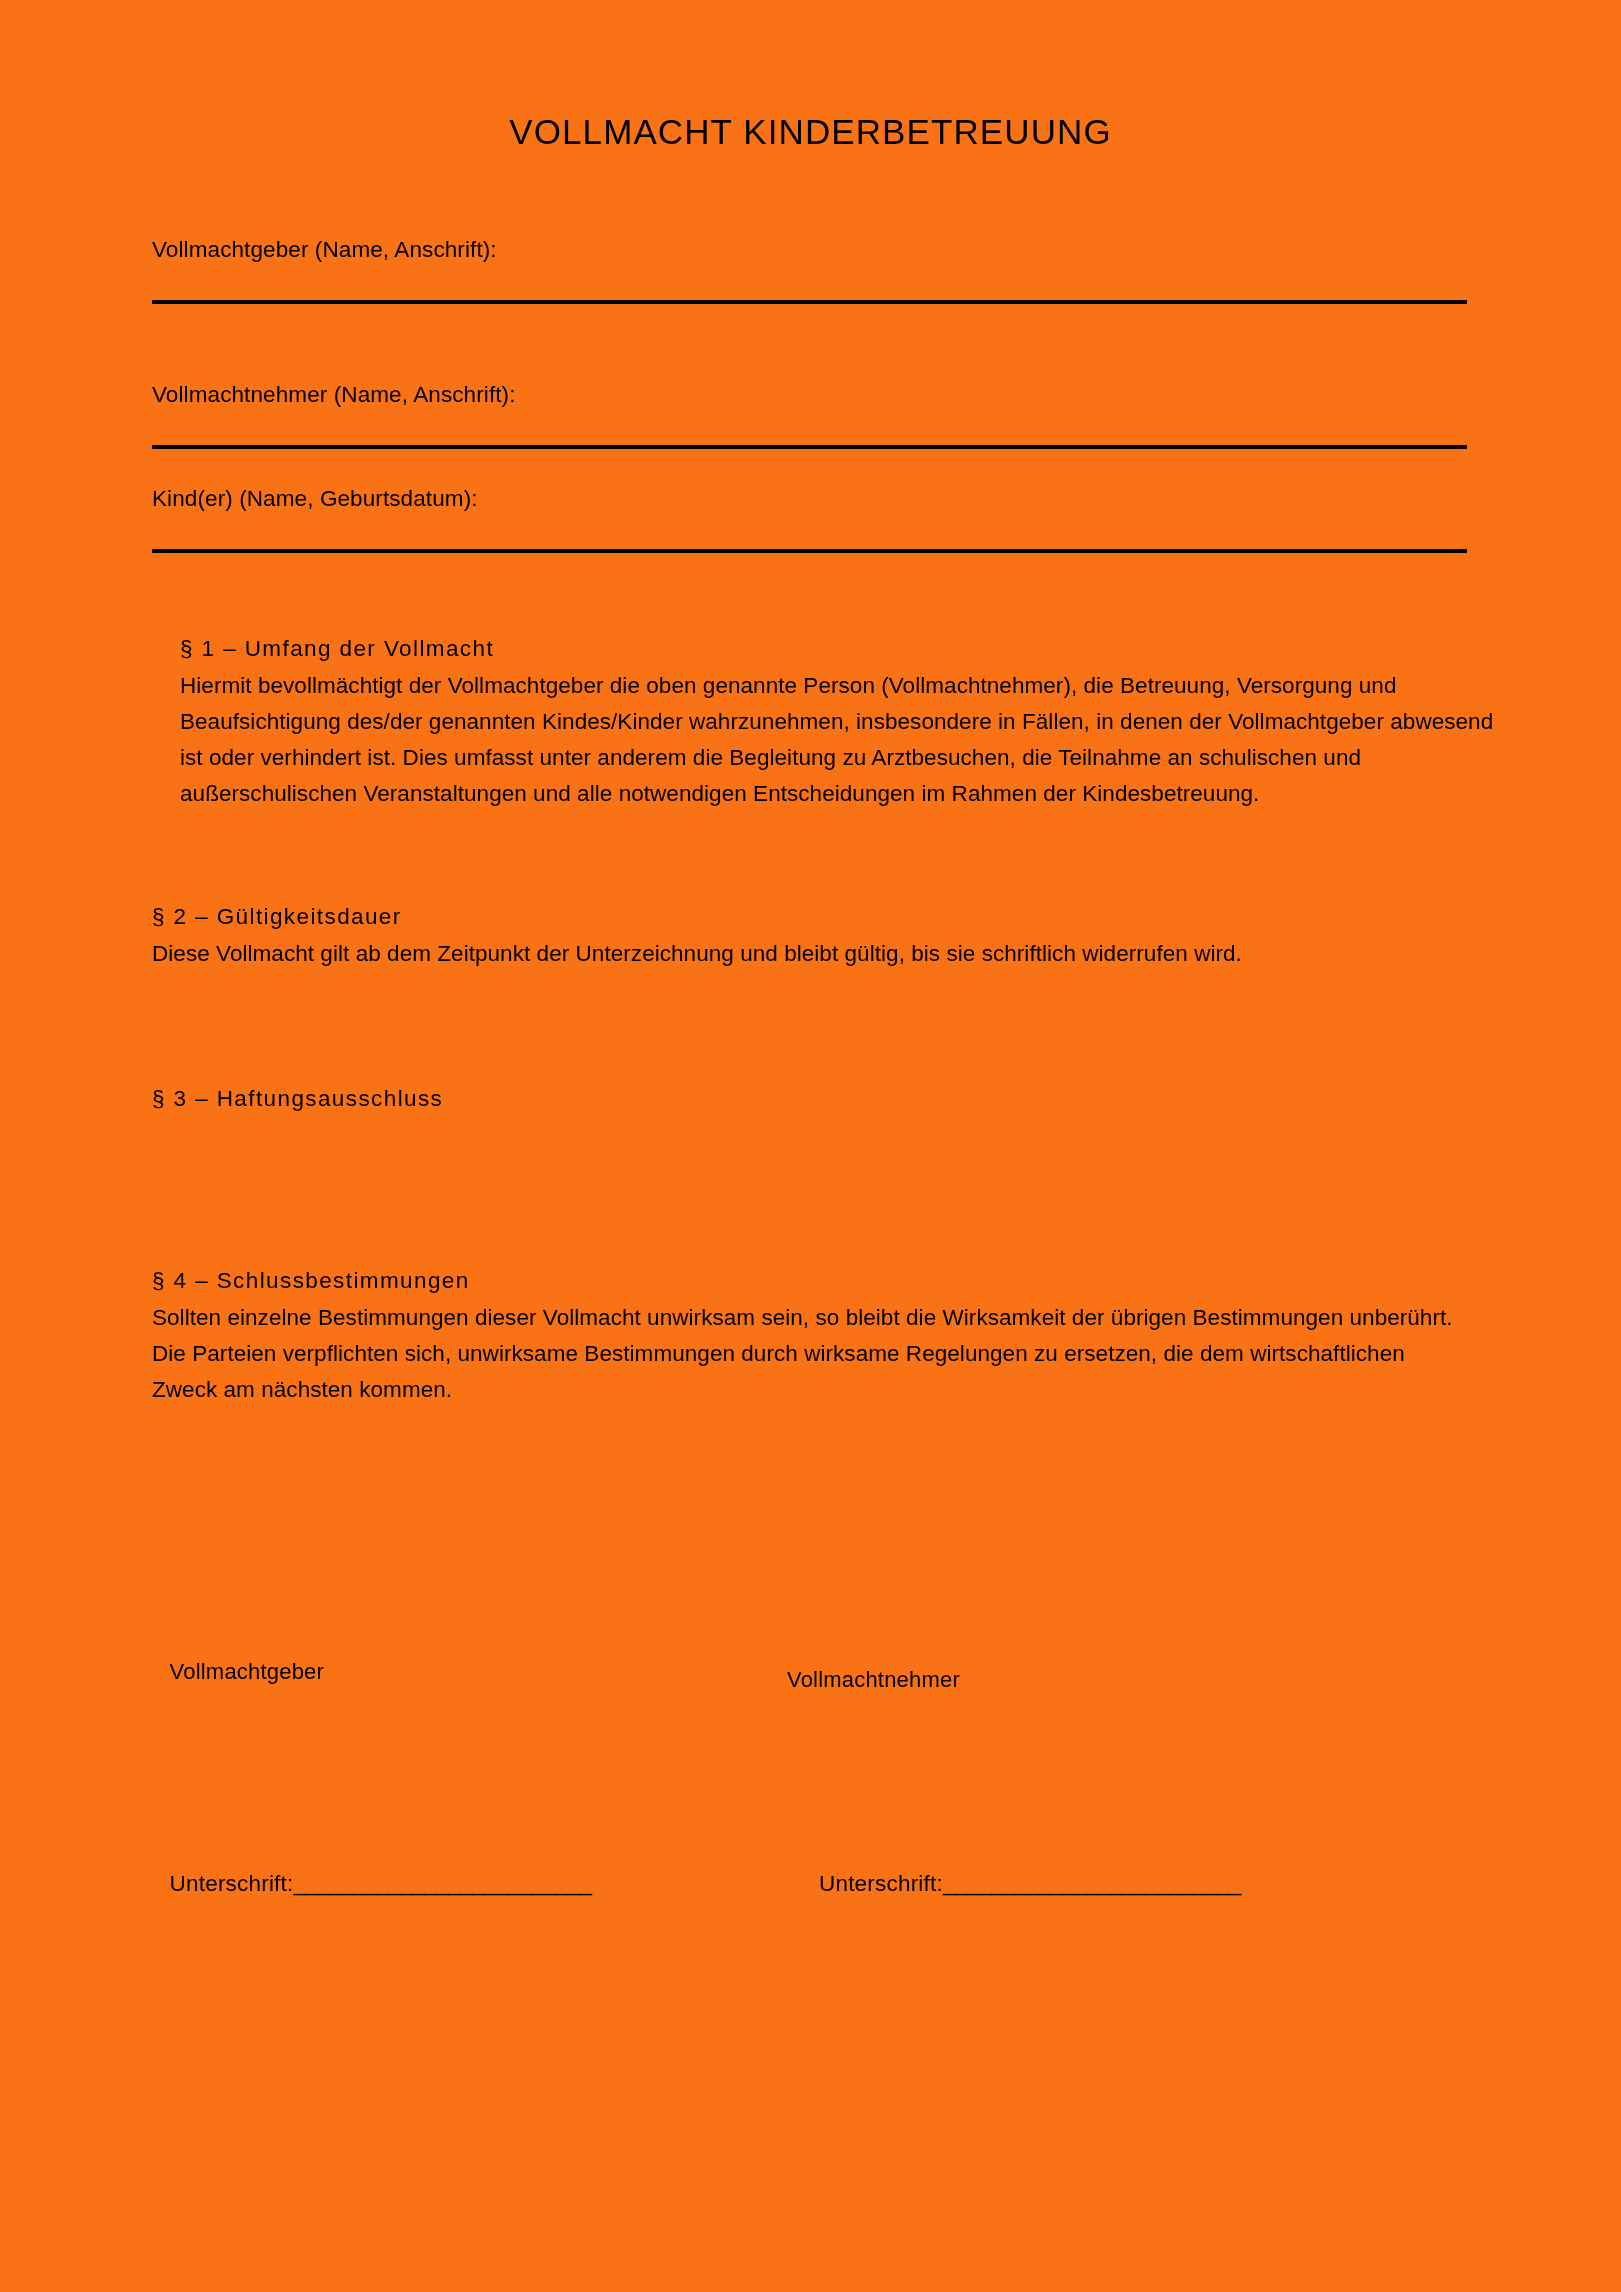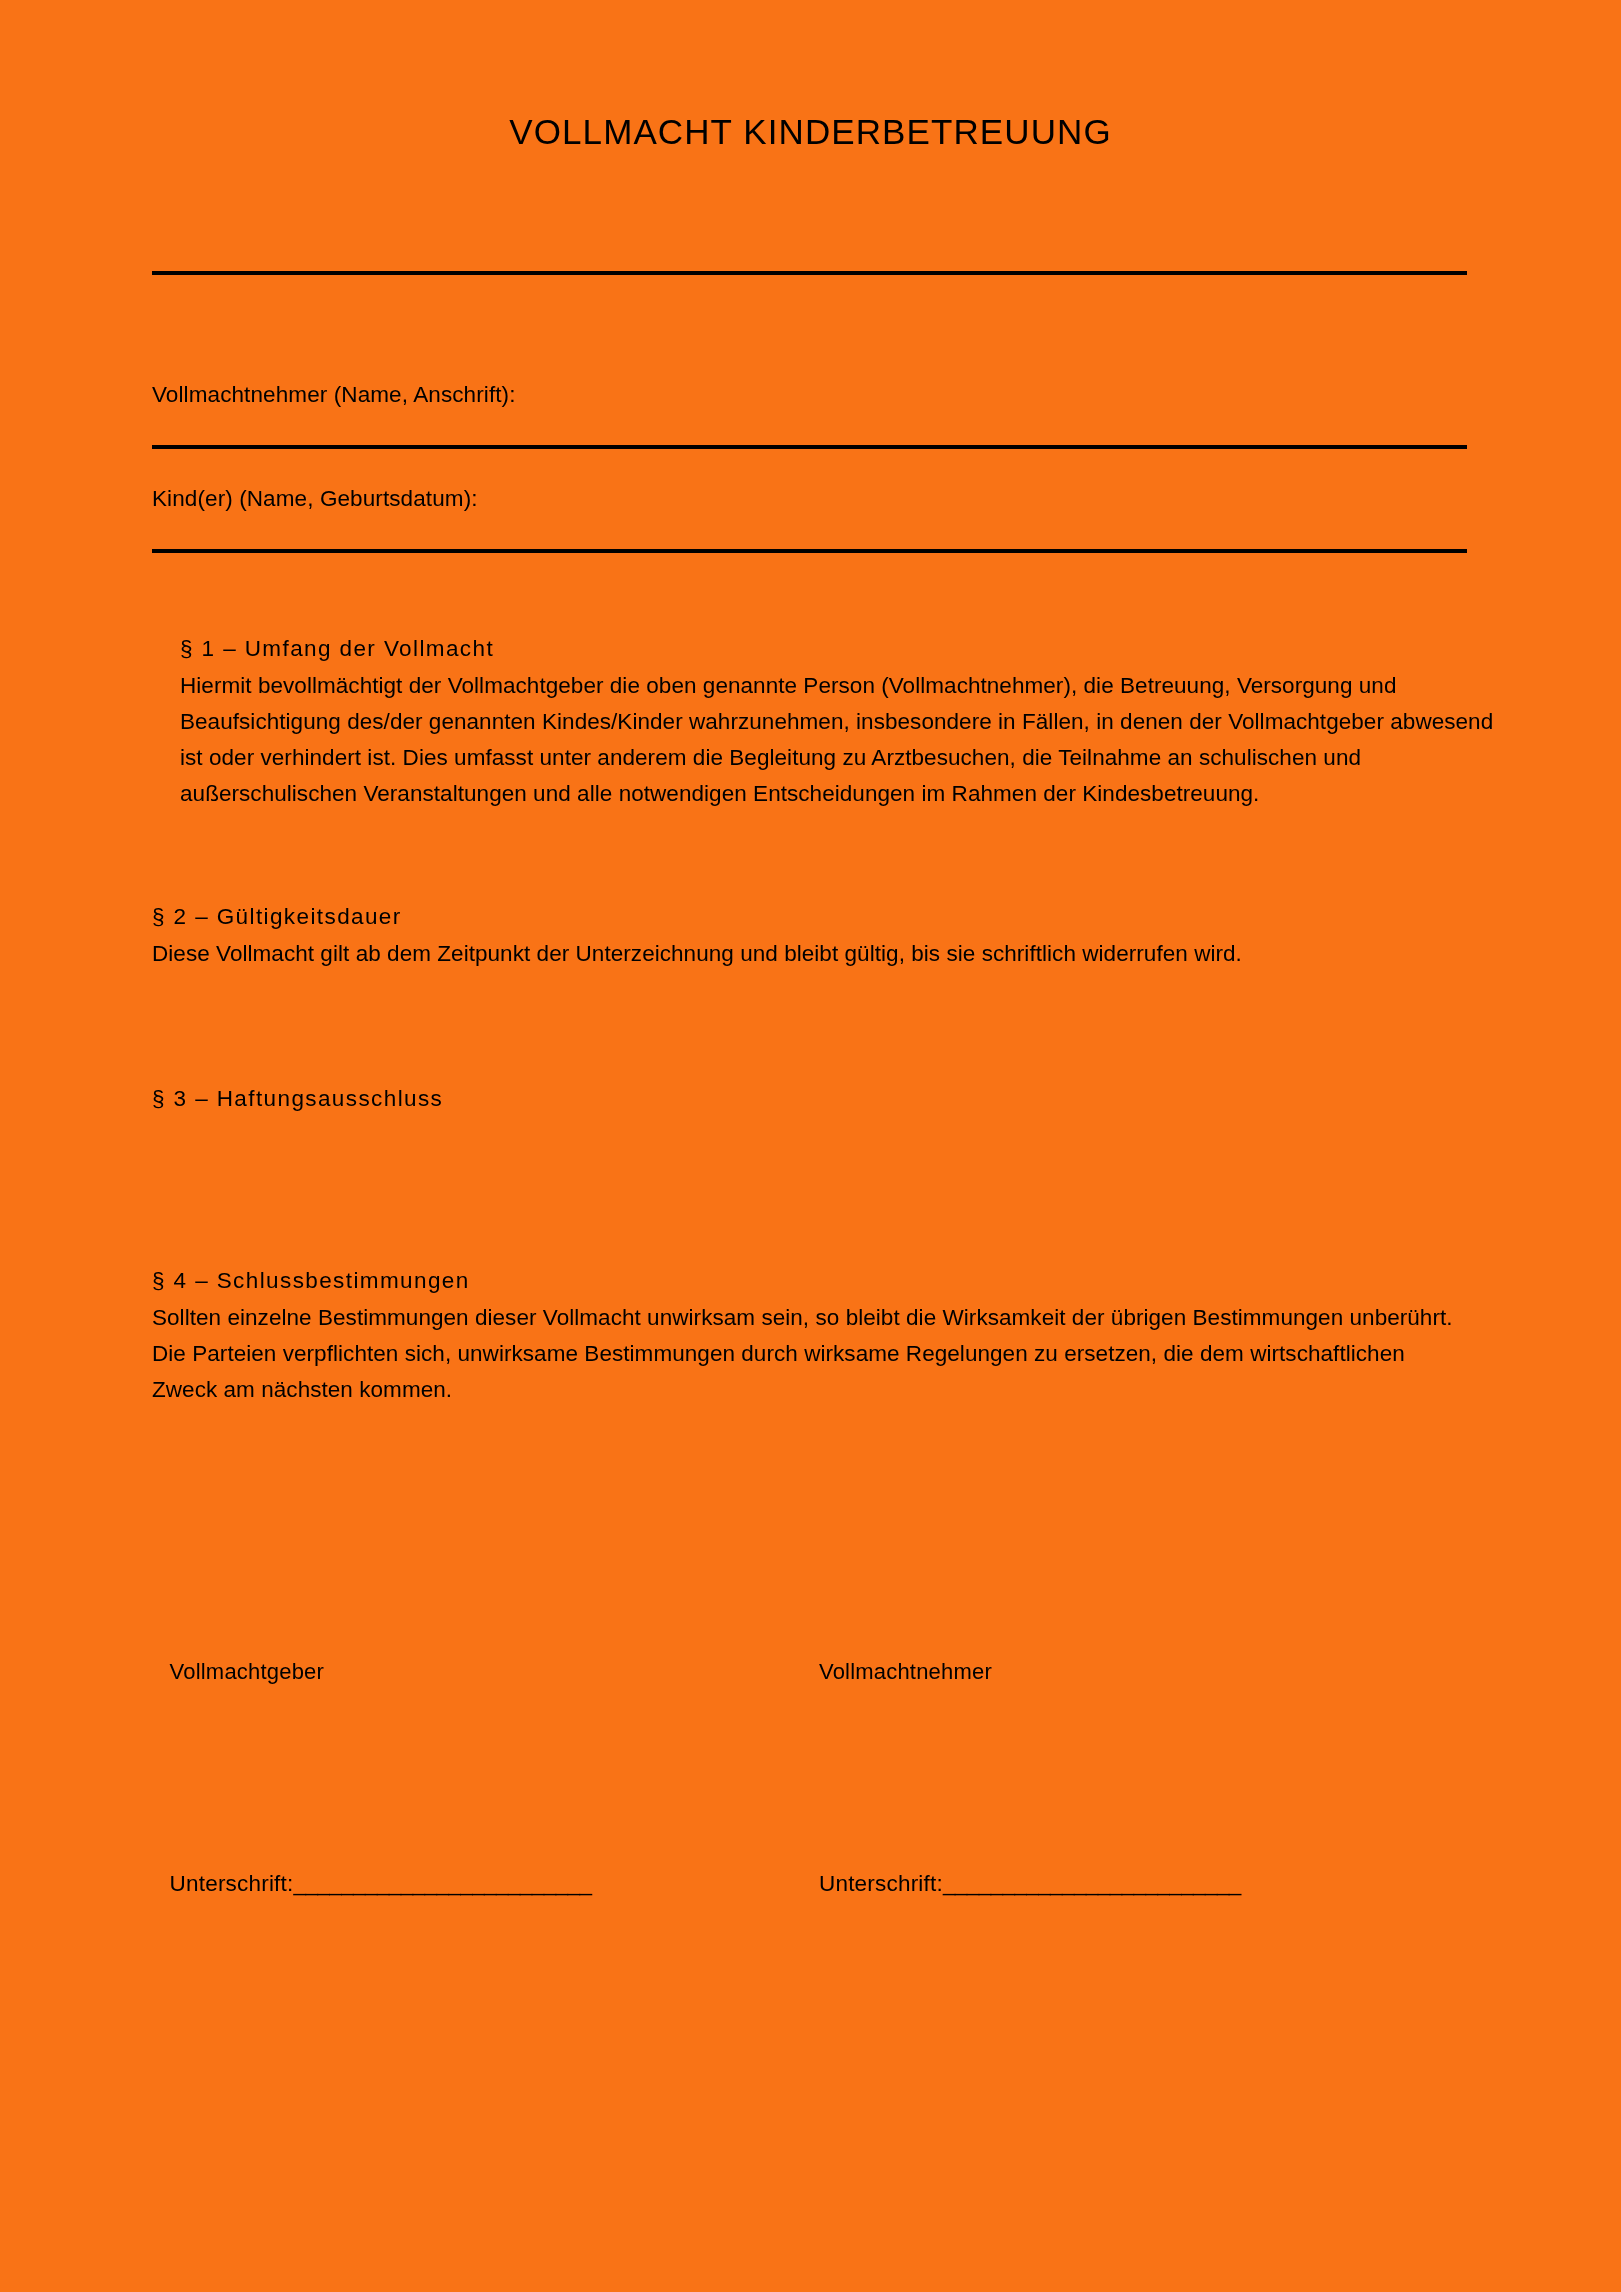--- a/index.html
+++ b/index.html
@@ -100,21 +100,21 @@
   }
   .sig-name {
     position: absolute;
     top: 0;
     font-size: 22px;
     line-height: 31px;
     letter-spacing: 0.2px;
     white-space: pre;
   }
   .sig-name.left  { left: 17.6px; }
-  .sig-name.right { left: 667px; }
+  .sig-name.right { left: 635px; margin-top: 8px; }
 
   .sig-lines {
     position: relative;
     margin-top: 173px;
     height: 43px;
   }
   .sig-line {
     position: absolute;
     top: 0;
     font-size: 22.5px;
@@ -129,20 +129,21 @@
   }
 </style>
 </head>
 <body>
 
 <div class="page">
 
   <div class="doc-title">VOLLMACHT KINDERBETREUUNG</div>
 
   <div class="field-block" id="field-grantor">
+    <div class="field-label">Vollmachtgeber (Name, Anschrift):</div>
     <div class="field-rule"></div>
   </div>
 
   <div class="field-block" id="field-grantee">
     <div class="field-label">Vollmachtnehmer (Name, Anschrift):</div>
     <div class="field-rule"></div>
   </div>
 
   <div class="field-block" id="field-children">
     <div class="field-label">Kind(er) (Name, Geburtsdatum):</div>

